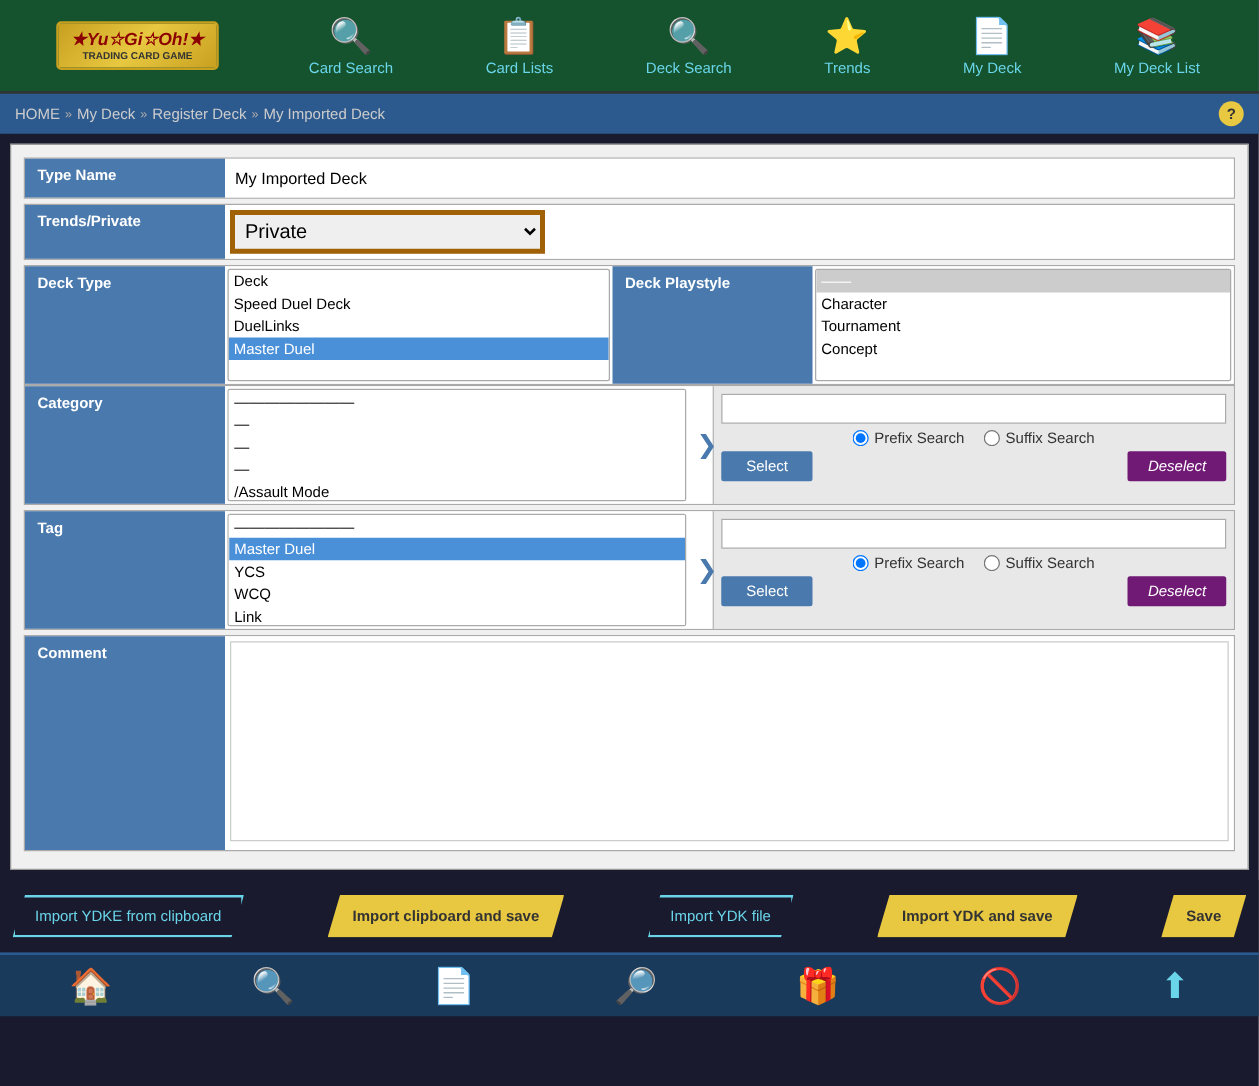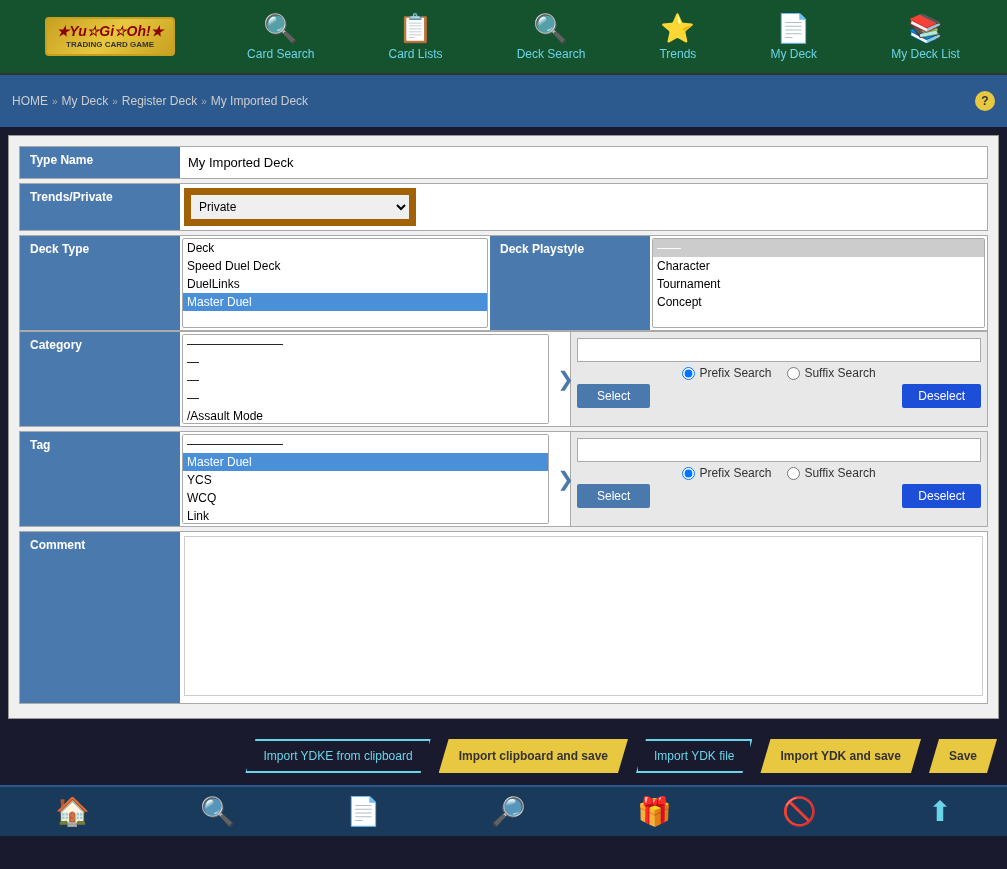--- a/index.html
+++ b/index.html
@@ -57,21 +57,21 @@
     }
     .nav-item .nav-label {
       font-size: 12px;
       white-space: nowrap;
     }
     .nav-item.active .nav-label { color: #6ad4e8; }
 
     
     .breadcrumb {
       background: #2d5a8e;
-      padding: 16px 12px;
+      padding: 6px 12px;
       color: #ccc;
       font-size: 12px;
       display: flex;
       align-items: center;
       gap: 4px;
       text-align: right;
     }
     .breadcrumb a { color: #ccc; text-decoration: none; }
     .breadcrumb .chevron { color: #aaa; font-size: 10px; }
     .breadcrumb .help-btn {
@@ -123,24 +123,24 @@
     .text-input {
       width: 100%;
       border: none;
       padding: 4px;
       font-size: 13px;
       outline: none;
     }
 
     
     .select-input {
-      width: 232px;
+      width: 252px;
       padding: 4px;
-      border: 7px solid #a16207;
-      font-size: 12px;
+      border: 4px solid #a16207;
+      font-size: 16px;
     }
 
     
     .listbox {
       width: 100%;
       height: 90px;
       border: 1px solid #aaa;
       overflow-y: auto;
       background: #fff;
       font-size: 12px;
@@ -254,27 +254,28 @@
     .btn-select {
       background: #4a7aad;
       color: #fff;
       border: none;
       padding: 5px 20px;
       cursor: pointer;
       font-size: 12px;
       border-radius: 2px;
     }
     .btn-deselect {
-      background: #1d4ed8;
+      background: #701a75;
       color: #fff;
       border: none;
       padding: 5px 16px;
       cursor: pointer;
       font-size: 12px;
       border-radius: 2px;
+      font-style: italic;
     }
 
     
     .comment-row {
       display: flex;
       border: 1px solid #aaa;
       margin-bottom: 4px;
     }
     .comment-label {
       background: #4a7aad;
@@ -297,21 +298,21 @@
       font-size: 12px;
       padding: 4px;
       outline: none;
     }
 
     
     .bottom-bar {
       background: #1a1a2e;
       padding: 12px 10px;
       display: flex;
-      justify-content: flex-end;
+      justify-content: space-between;
       gap: 8px;
       flex-wrap: wrap;
     }
     .btn-outline {
       background: transparent;
       color: #6ad4e8;
       border: 2px solid #6ad4e8;
       padding: 8px 16px;
       font-size: 12px;
       cursor: pointer;

